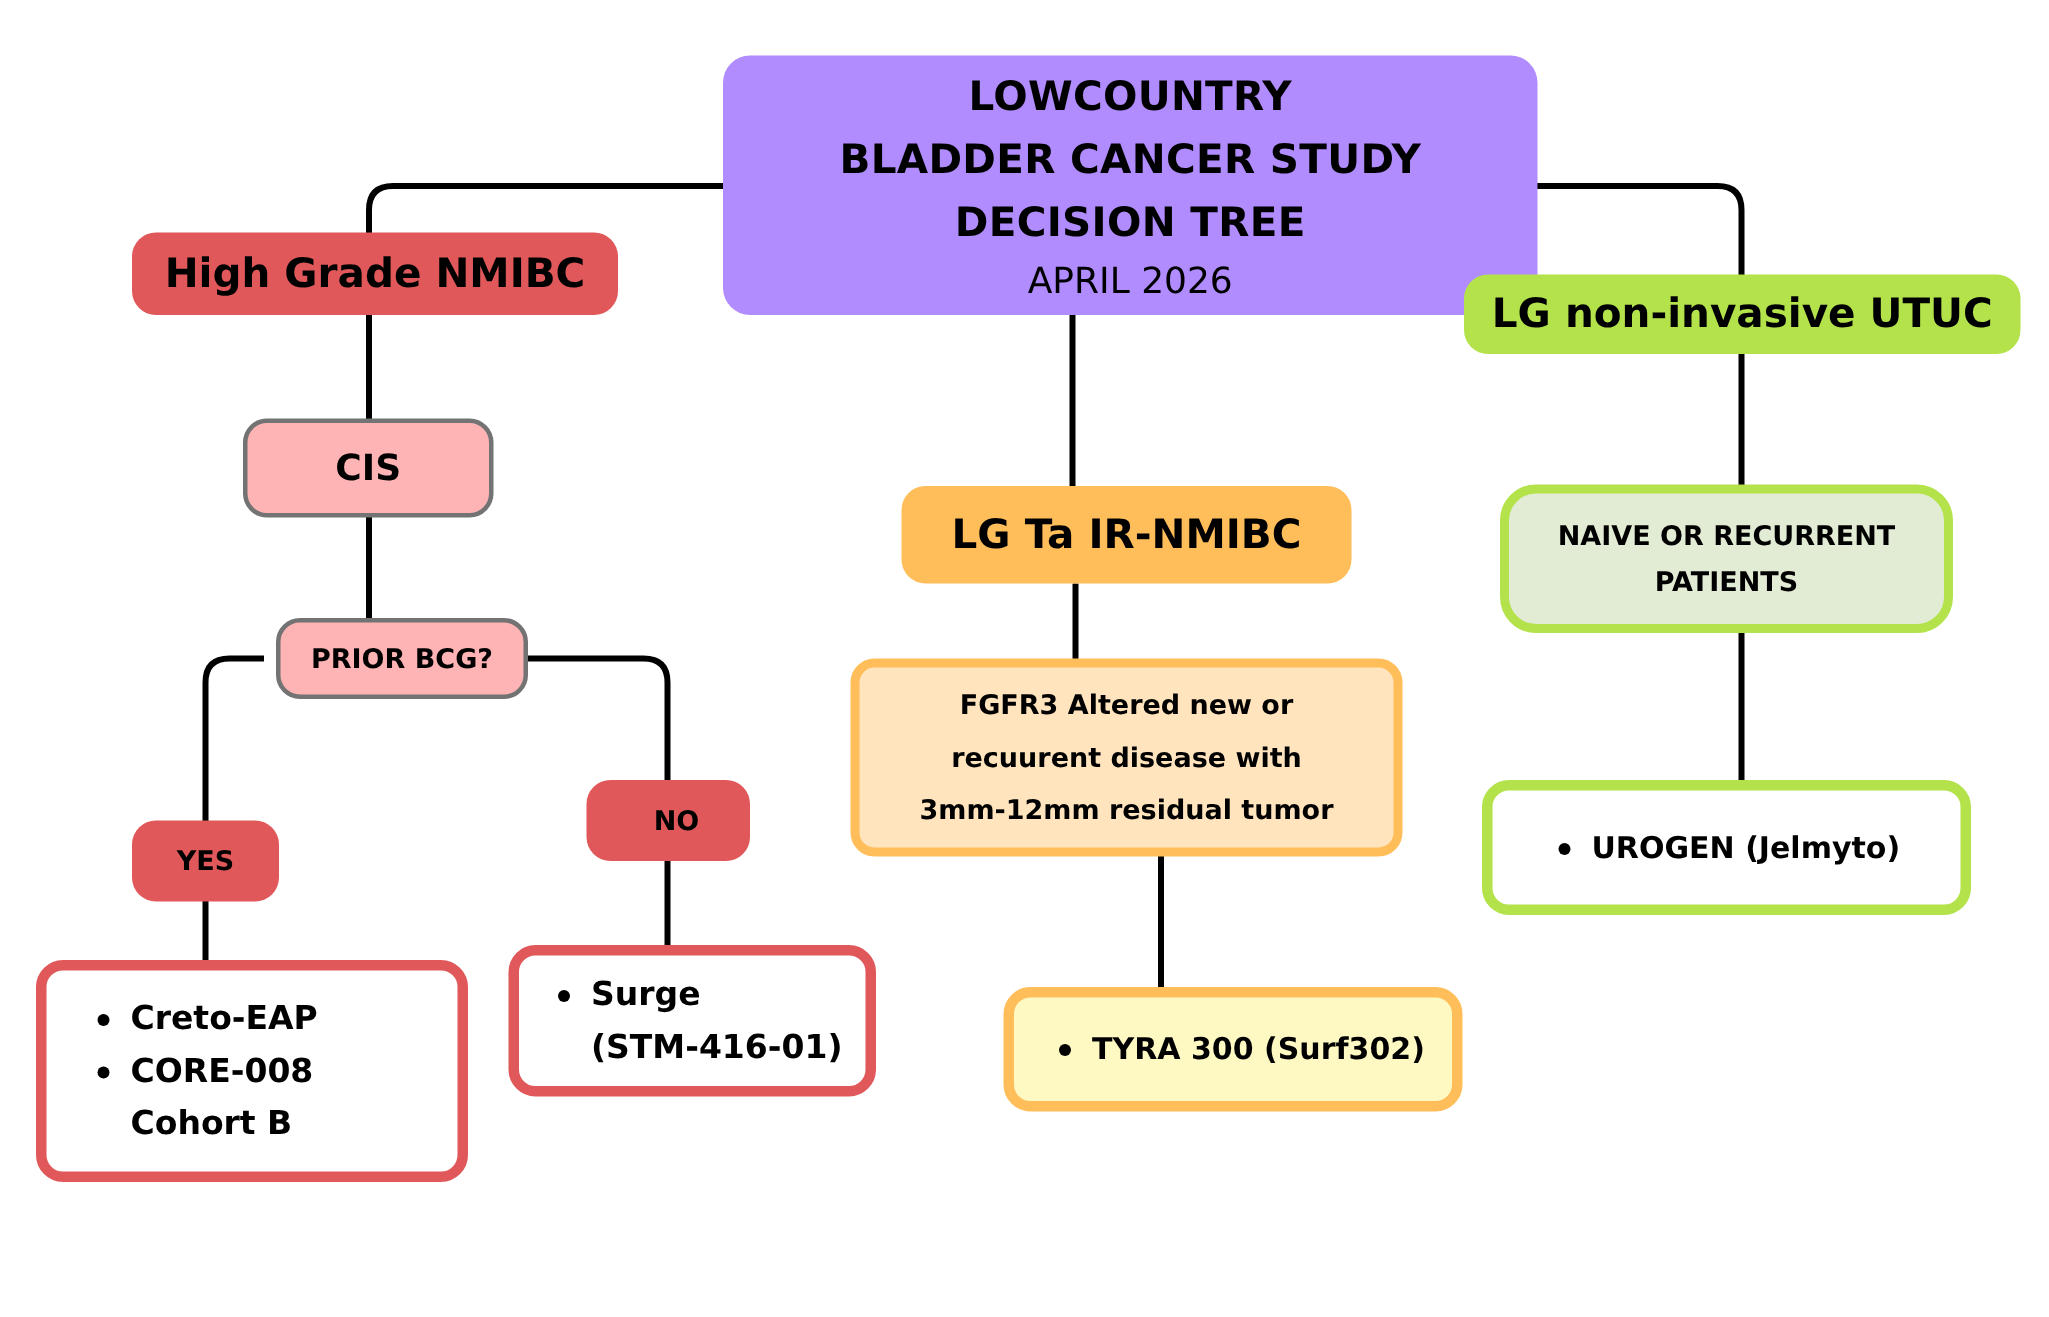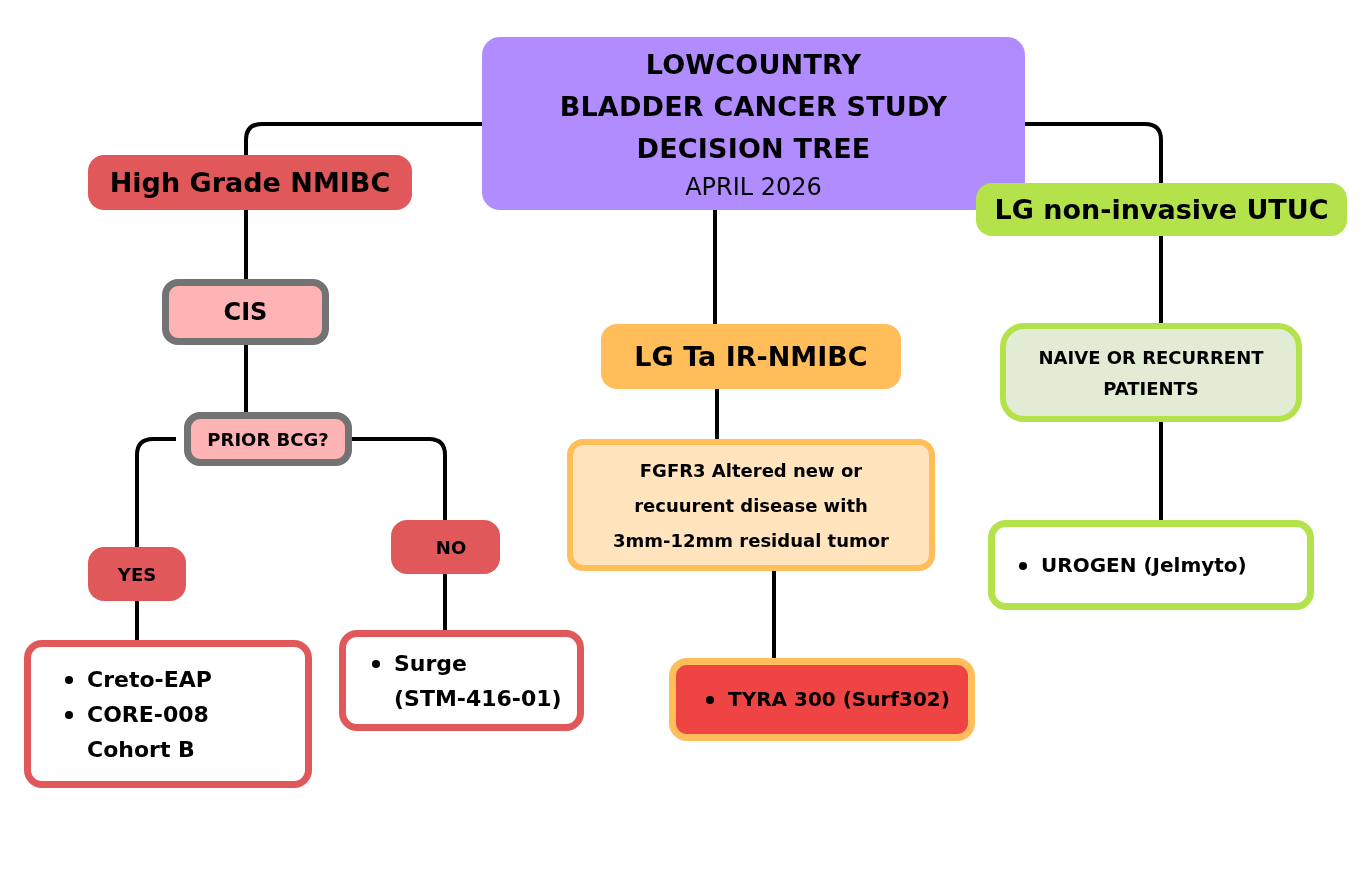--- a/index.html
+++ b/index.html
@@ -8,25 +8,25 @@
   .connectors { position: absolute; left: 0; top: 0; width: 1366px; height: 878px; }
   .connectors path, .connectors line { fill: none; stroke: #000; stroke-width: 4; stroke-linecap: butt; }
   .node { position: absolute; box-sizing: border-box; display: flex; flex-direction: column;
           align-items: center; justify-content: center; text-align: center; font-weight: bold; }
   .title-box { left: 482px; top: 37px; width: 543px; height: 173px; background: #b18cfe;
                border-radius: 18px; }
   .title-line { font-size: 27px; line-height: 42px; letter-spacing: 0.2px; }
   .title-sub { font-size: 24px; font-weight: normal; line-height: 34px; }
 
   .red-solid { background: #e0585a; border-radius: 16px; }
-  .red-light { background: #feb3b4; border: 7px solid #737373; border-radius: 16px; }
+  .red-light { background: #feb3b4; border: 3px solid #737373; border-radius: 16px; }
   .red-outline { background: #fff; border: 7px solid #e0585a; border-radius: 18px; }
   .orange-solid { background: #ffbe5a; border-radius: 16px; }
   .orange-light { background: #ffe4be; border: 6px solid #ffbe5a; border-radius: 16px; }
-  .orange-outline { background: #ef4444; border: 7px solid #ffbe5a; border-radius: 18px; }
+  .orange-outline { background: #fef9c3; border: 7px solid #ffbe5a; border-radius: 18px; }
   .green-solid { background: #b3e24b; border-radius: 16px; }
   .green-light { background: #e2ebd3; border: 6px solid #b3e24b; border-radius: 24px; }
   .green-outline { background: #fff; border: 7px solid #b3e24b; border-radius: 18px; }
 
   .big { font-size: 27px; }
   .mid { font-size: 24px; }
   .small { font-size: 18px; }
   .body-txt { font-size: 18px; line-height: 35px; }
 
   ul.trials { list-style: none; margin: 0; padding: 0; text-align: left; font-size: 22px; line-height: 35px; }
@@ -103,17 +103,17 @@
   </ul>
 </div>
 
 <div class="node green-solid big" style="left:976px; top:183px; width:371px; height:53px;">
   <span>LG non-invasive UTUC</span>
 </div>
 <div class="node green-light small" style="left:1000px; top:323px; width:302px; height:99px; line-height:31px;">
   <div>NAIVE OR RECURRENT</div>
   <div>PATIENTS</div>
 </div>
-<div class="node green-outline list" style="left:988px; top:520px; width:326px; height:90px; padding-left:20px;">
+<div class="node green-outline list" style="left:988px; top:520px; width:326px; height:90px; padding-left:40px;">
   <ul class="trials sm">
     <li>UROGEN (Jelmyto)</li>
   </ul>
 </div>
 
 </body></html>

